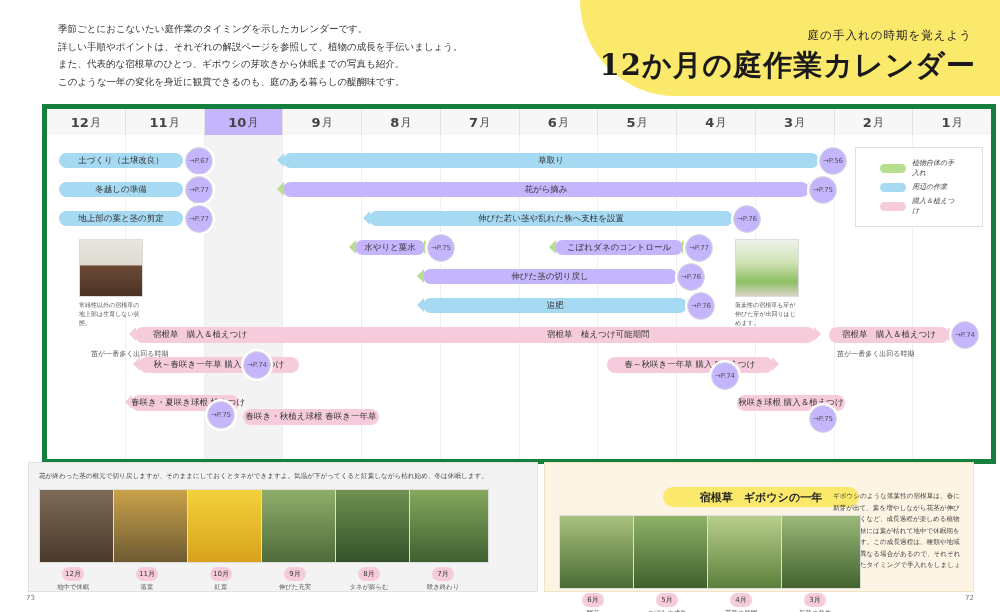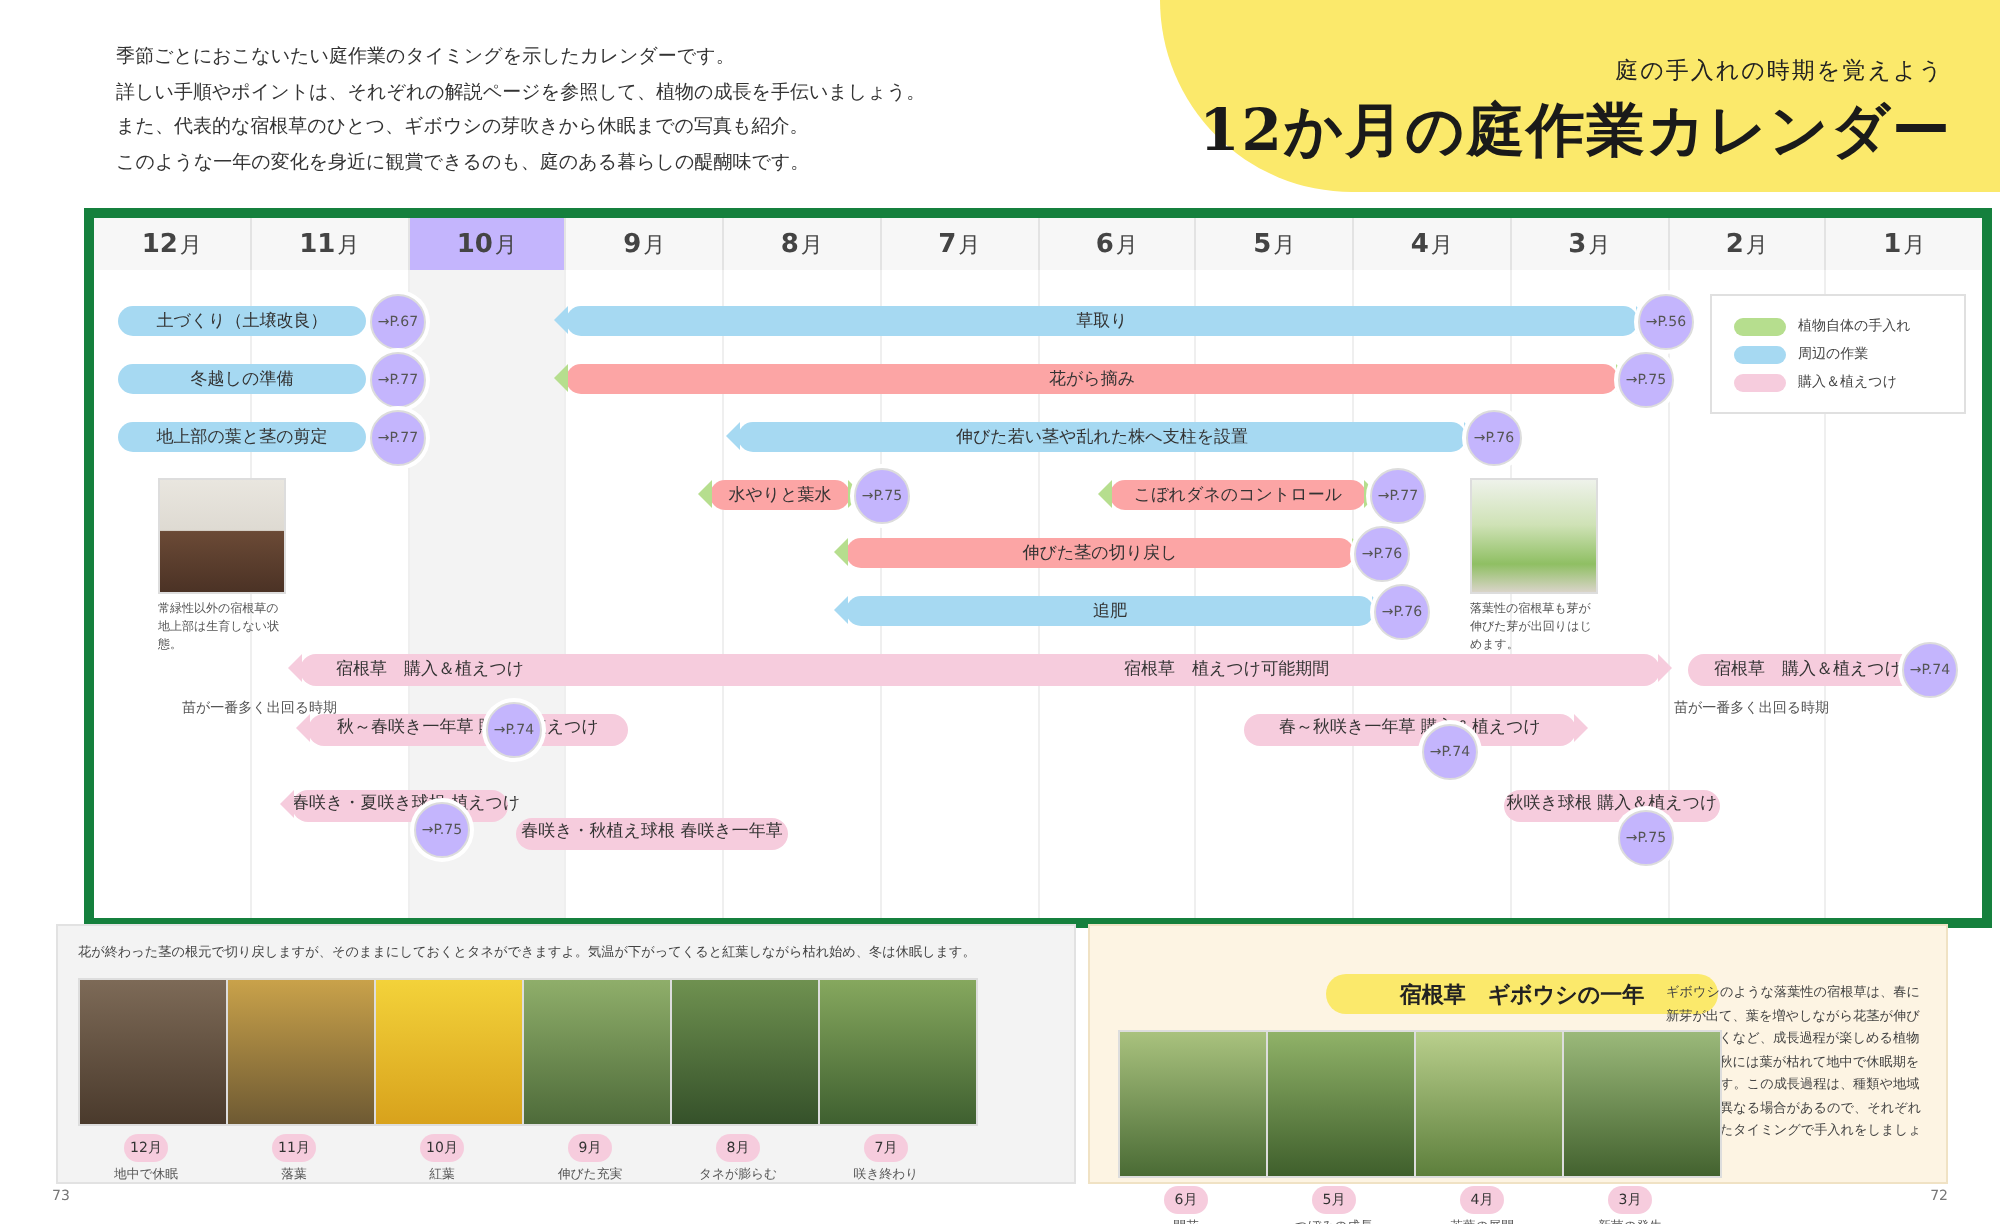--- a/index.html
+++ b/index.html
@@ -56,22 +56,22 @@
 
   
   .bar{
     position:absolute;height:15px;border-radius:7.5px;
     display:flex;align-items:center;
     font-size:8.5px;color:#333;white-space:nowrap;
     font-family:"DejaVu Sans", sans-serif;
   }
   .bar span.lbl{width:100%;text-align:center;}
   .bar.blue{background:#a6d9f2;}
-  .bar.green{background:#fca5a5;justify-content:flex-end;}
-  .bar.pink{background:#f6ccdd;margin-left:15px;}
+  .bar.green{background:#c4b5fd;justify-content:flex-end;}
+  .bar.pink{background:#f6ccdd;}
   .bar.tall{height:16px;border-radius:8px;}
   .arrowL::before{
     content:"";position:absolute;left:-6px;top:0;
     border-top:7.5px solid transparent;border-bottom:7.5px solid transparent;
     border-right:7px solid currentColor;
   }
   .arrowR::after{
     content:"";position:absolute;right:-6px;top:0;
     border-top:7.5px solid transparent;border-bottom:7.5px solid transparent;
     border-left:7px solid currentColor;
@@ -92,21 +92,21 @@
   .note{
     position:absolute;font-size:7px;color:#555;white-space:nowrap;
     font-family:"DejaVu Sans", sans-serif;
   }
 
   
   .legend{
     position:absolute;right:8px;top:38px;width:112px;
     border:1px solid #e0e0e0;background:#fff;padding:6px 7px;
   }
-  .legend .row{display:flex;align-items:center;margin:4px 4px;}
+  .legend .row{display:flex;align-items:center;margin:4px 17px;font-style:italic;}
   .legend .sw{width:26px;height:9px;border-radius:4.5px;margin-right:6px;flex:none;}
   .legend .sw.g{background:#b6de8e;}
   .legend .sw.b{background:#a6d9f2;}
   .legend .sw.p{background:#f6ccdd;}
   .legend .tx{font-size:7px;color:#444;font-family:"DejaVu Sans", sans-serif;}
 
   
   .calphoto{position:absolute;width:62px;}
   .calphoto .ph{width:62px;height:56px;border:1px solid #ddd;}
   .calphoto .cap{font-size:6px;line-height:1.5;color:#555;margin-top:3px;

